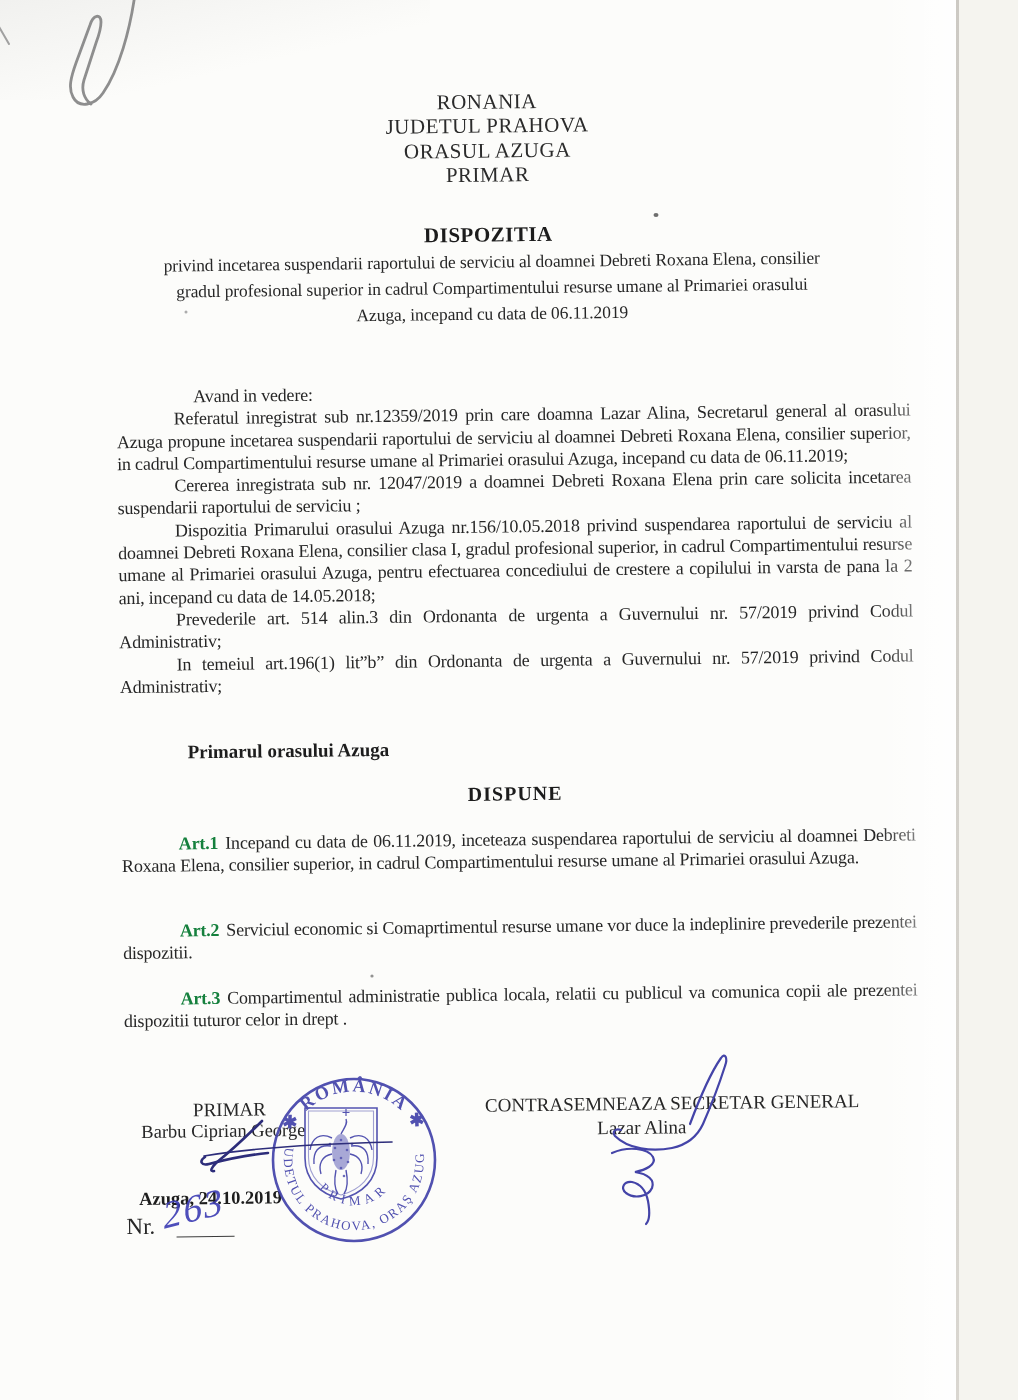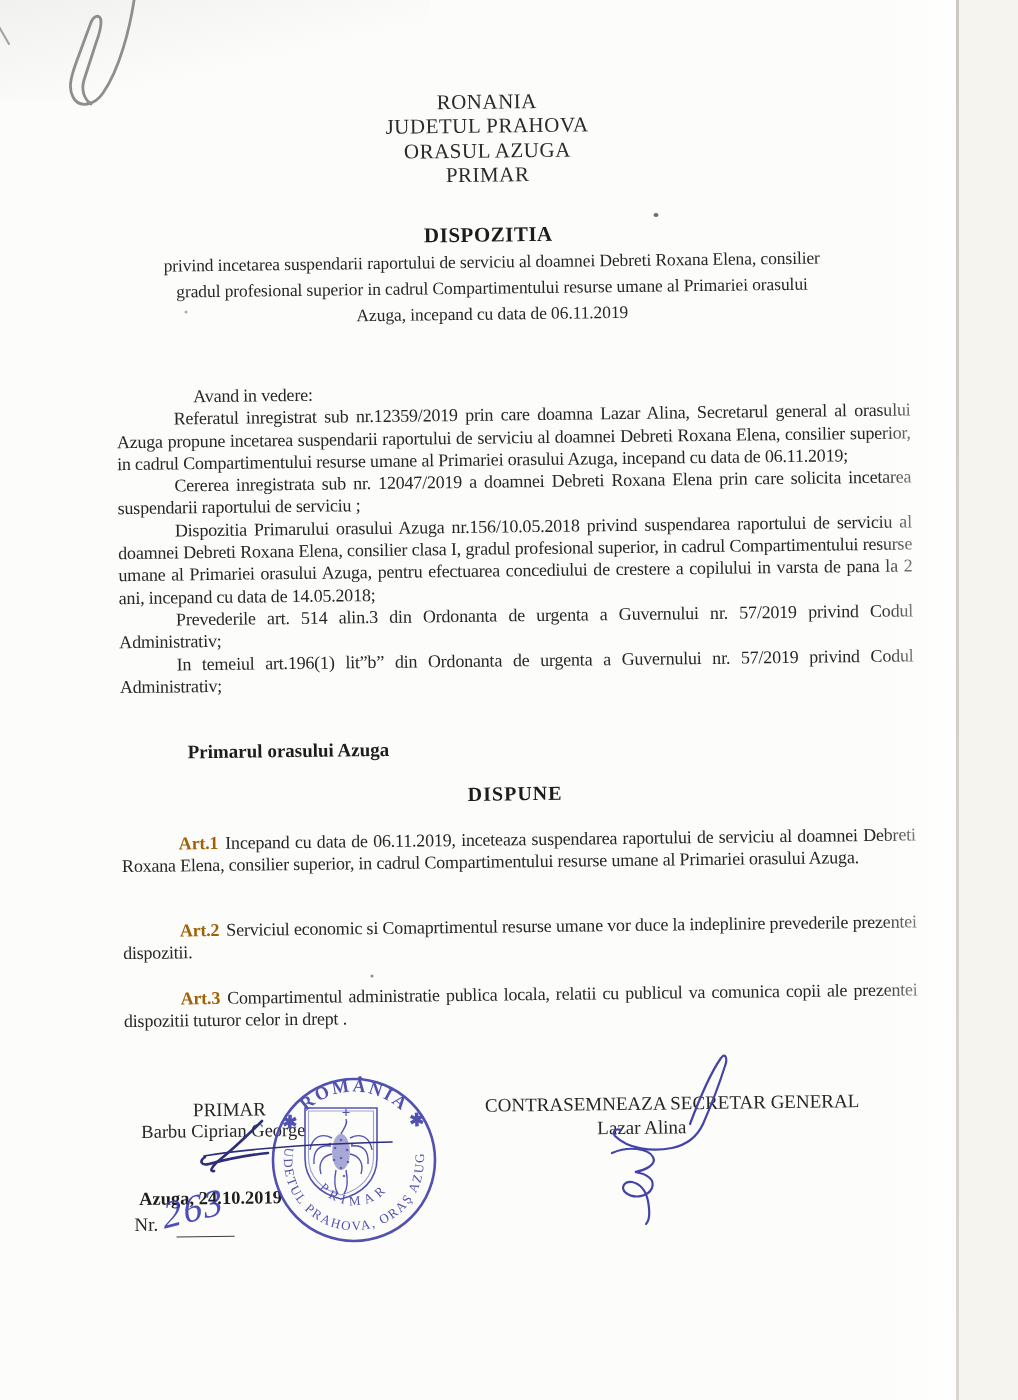--- a/index.html
+++ b/index.html
@@ -32,31 +32,31 @@
     font-size:18px;line-height:22.3px;letter-spacing:-.2px;text-align:justify;}
   .body-block p{margin:0;text-indent:57px;}
   .body-block p.preamble{text-indent:77px;text-align:left;}
 
   .issuer-line{position:absolute;left:187px;top:742px;font-weight:bold;font-size:19px;color:#1d1d1d;}
   .dispune-line{position:absolute;left:30px;top:787px;width:968px;text-align:center;
     font-weight:bold;font-size:20px;letter-spacing:1px;color:#1c1c1c;}
 
   .article{position:absolute;left:120px;width:794px;margin:0;
     font-size:18px;line-height:22.3px;letter-spacing:-.2px;text-align:justify;text-indent:57px;}
-  .article b{color:#a16207;margin-right:7px;}
+  .article b{color:#15803d;margin-right:7px;}
   .article-1{top:833px;}
   .article-2{top:920px;}
   .article-3{top:988px;}
 
   .sig-role-left{position:absolute;left:188px;top:1100px;font-size:19px;}
   .sig-name-left{position:absolute;left:136px;top:1122px;font-size:18.5px;}
   .sig-role-right{position:absolute;left:480px;top:1099px;font-size:19px;}
   .sig-name-right{position:absolute;left:592px;top:1123px;font-size:19px;}
   .place-date{position:absolute;left:133px;top:1189px;font-weight:bold;font-size:18.5px;color:#1d1d1d;}
-  .nr-label{position:absolute;left:128px;top:1214px;font-size:19px;}
+  .nr-label{position:absolute;left:120px;top:1214px;font-size:23px;}
   .nr-underline{position:absolute;left:170px;top:1237px;width:58px;height:0;border-top:1.6px solid #3c3c3c;}
 
   
   .nr-value{position:absolute;left:162px;top:1186px;
     font-size:38px;font-style:italic;color:#3c3cb4;opacity:.9;
     transform:rotate(-14deg) skewX(-8deg);letter-spacing:2px;}
 
   .ink-overlay{position:absolute;left:0;top:0;pointer-events:none;}
 </style>
 </head>

